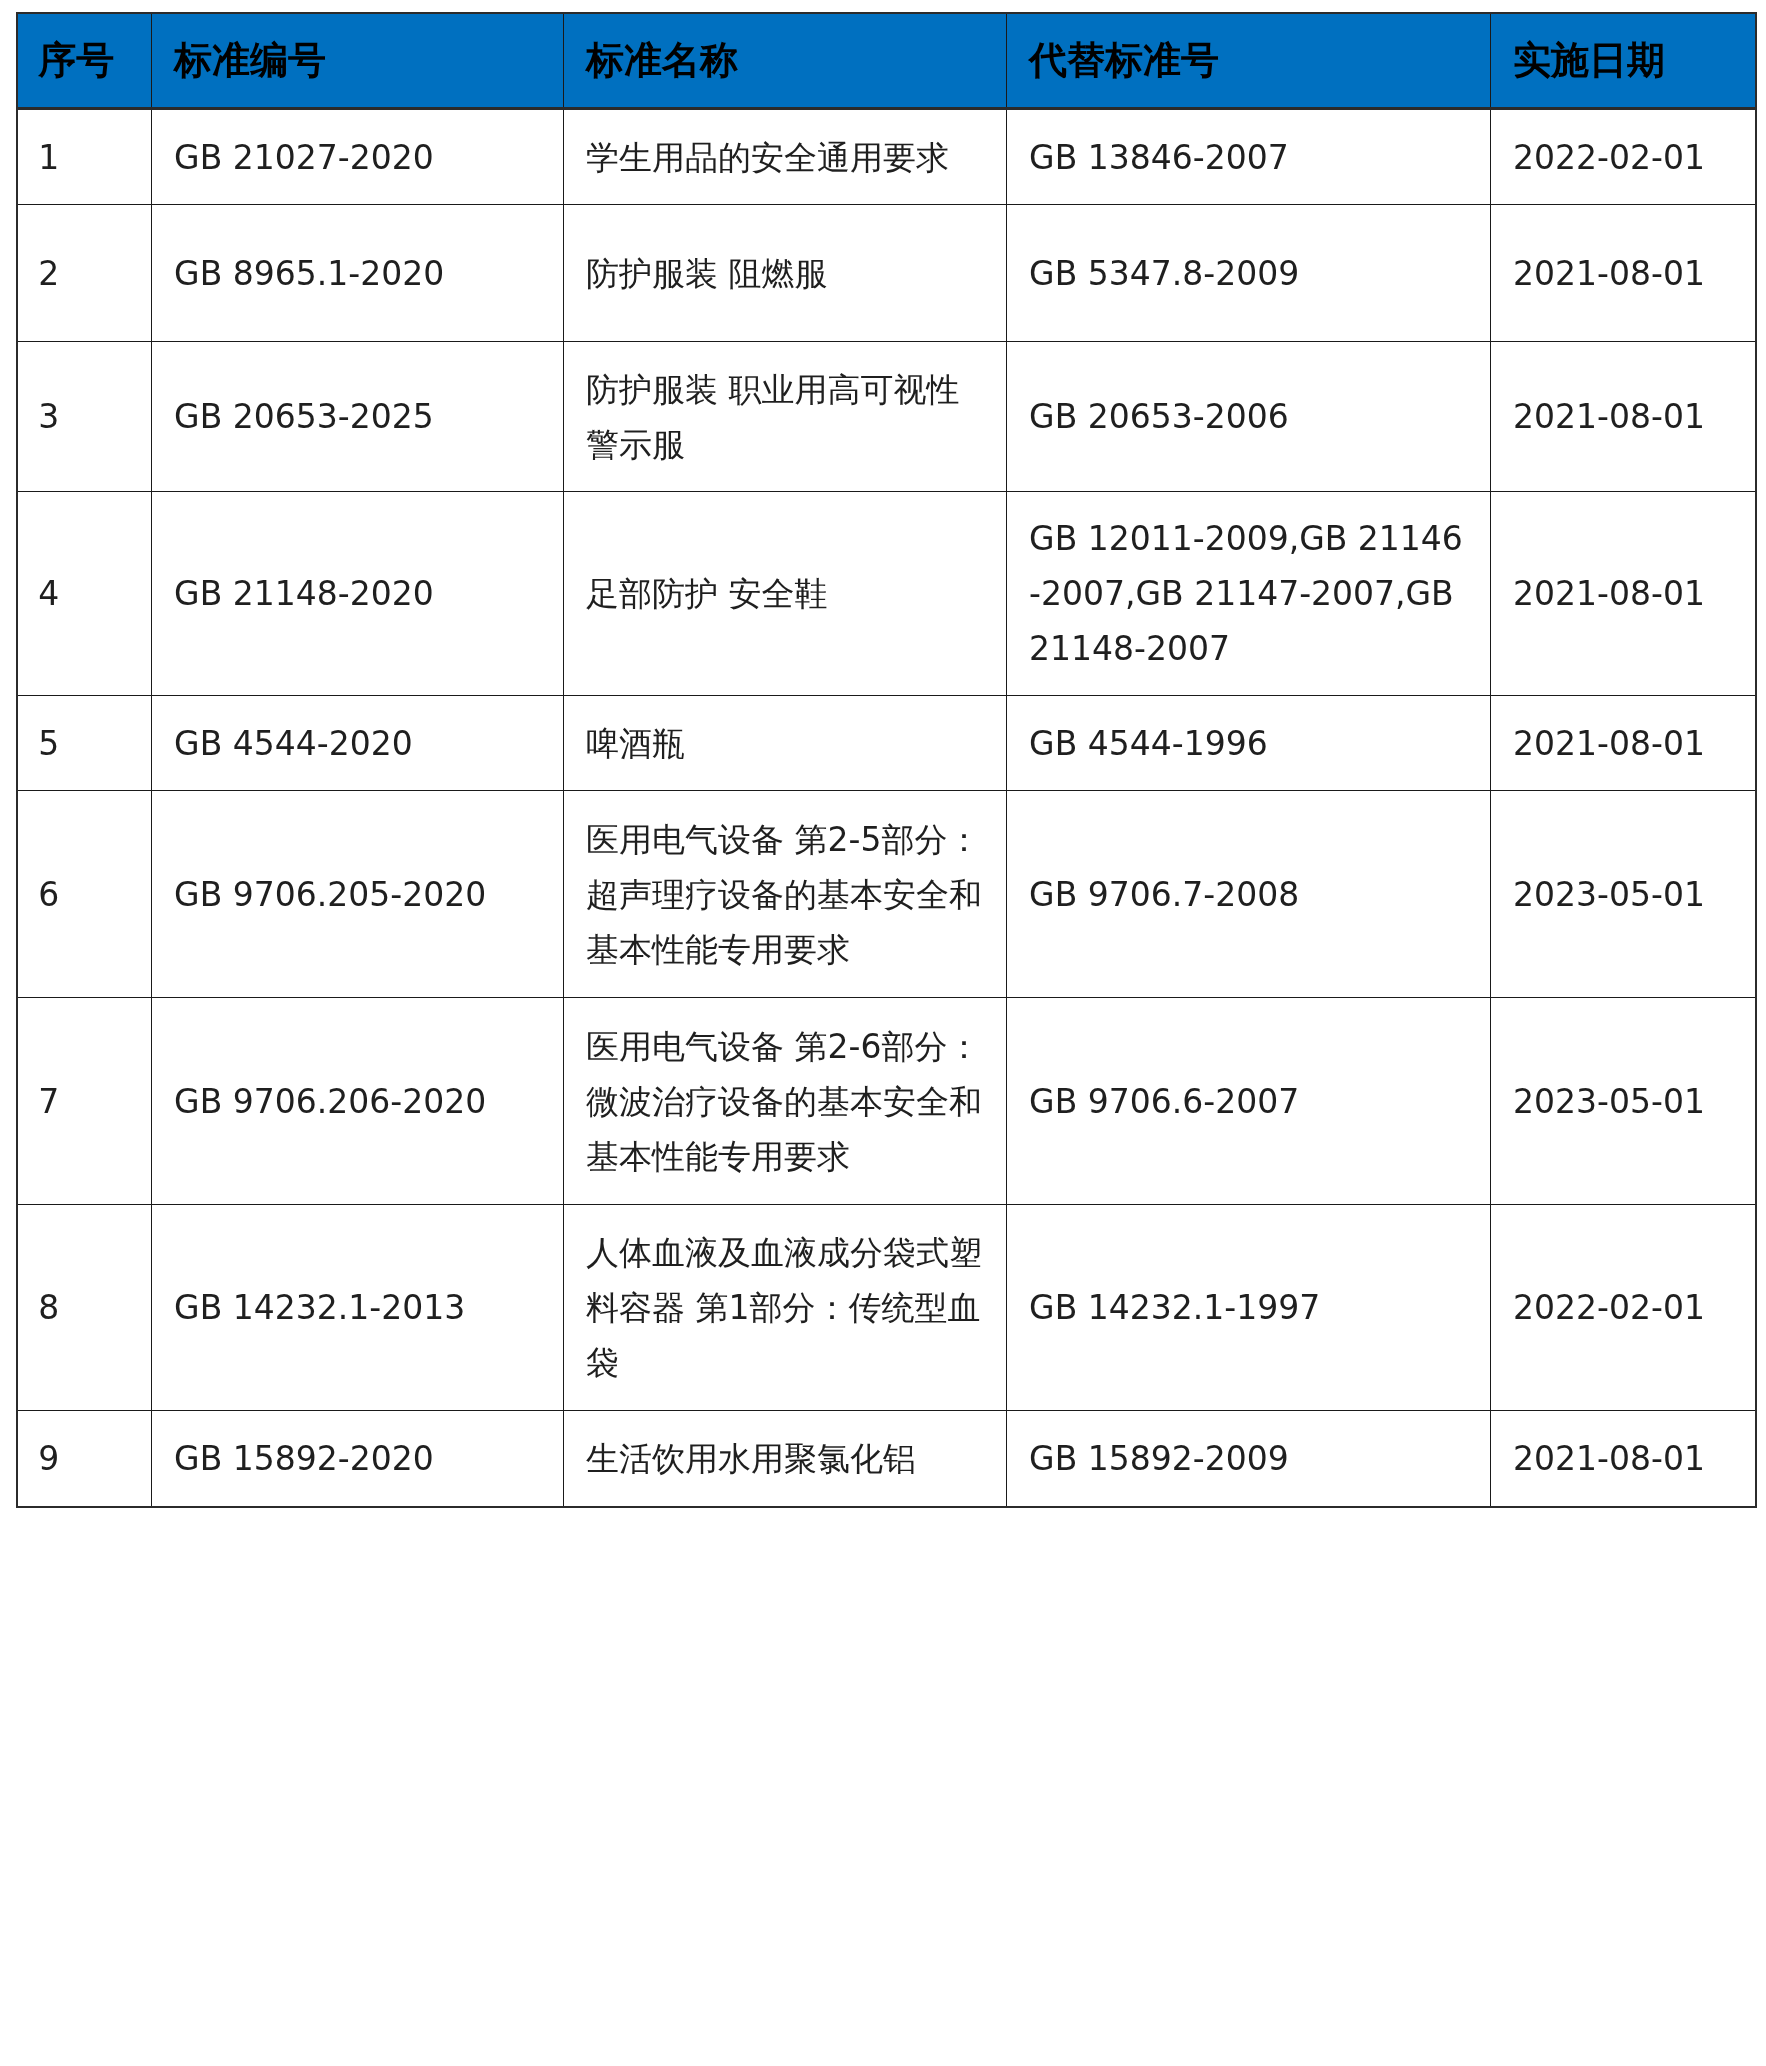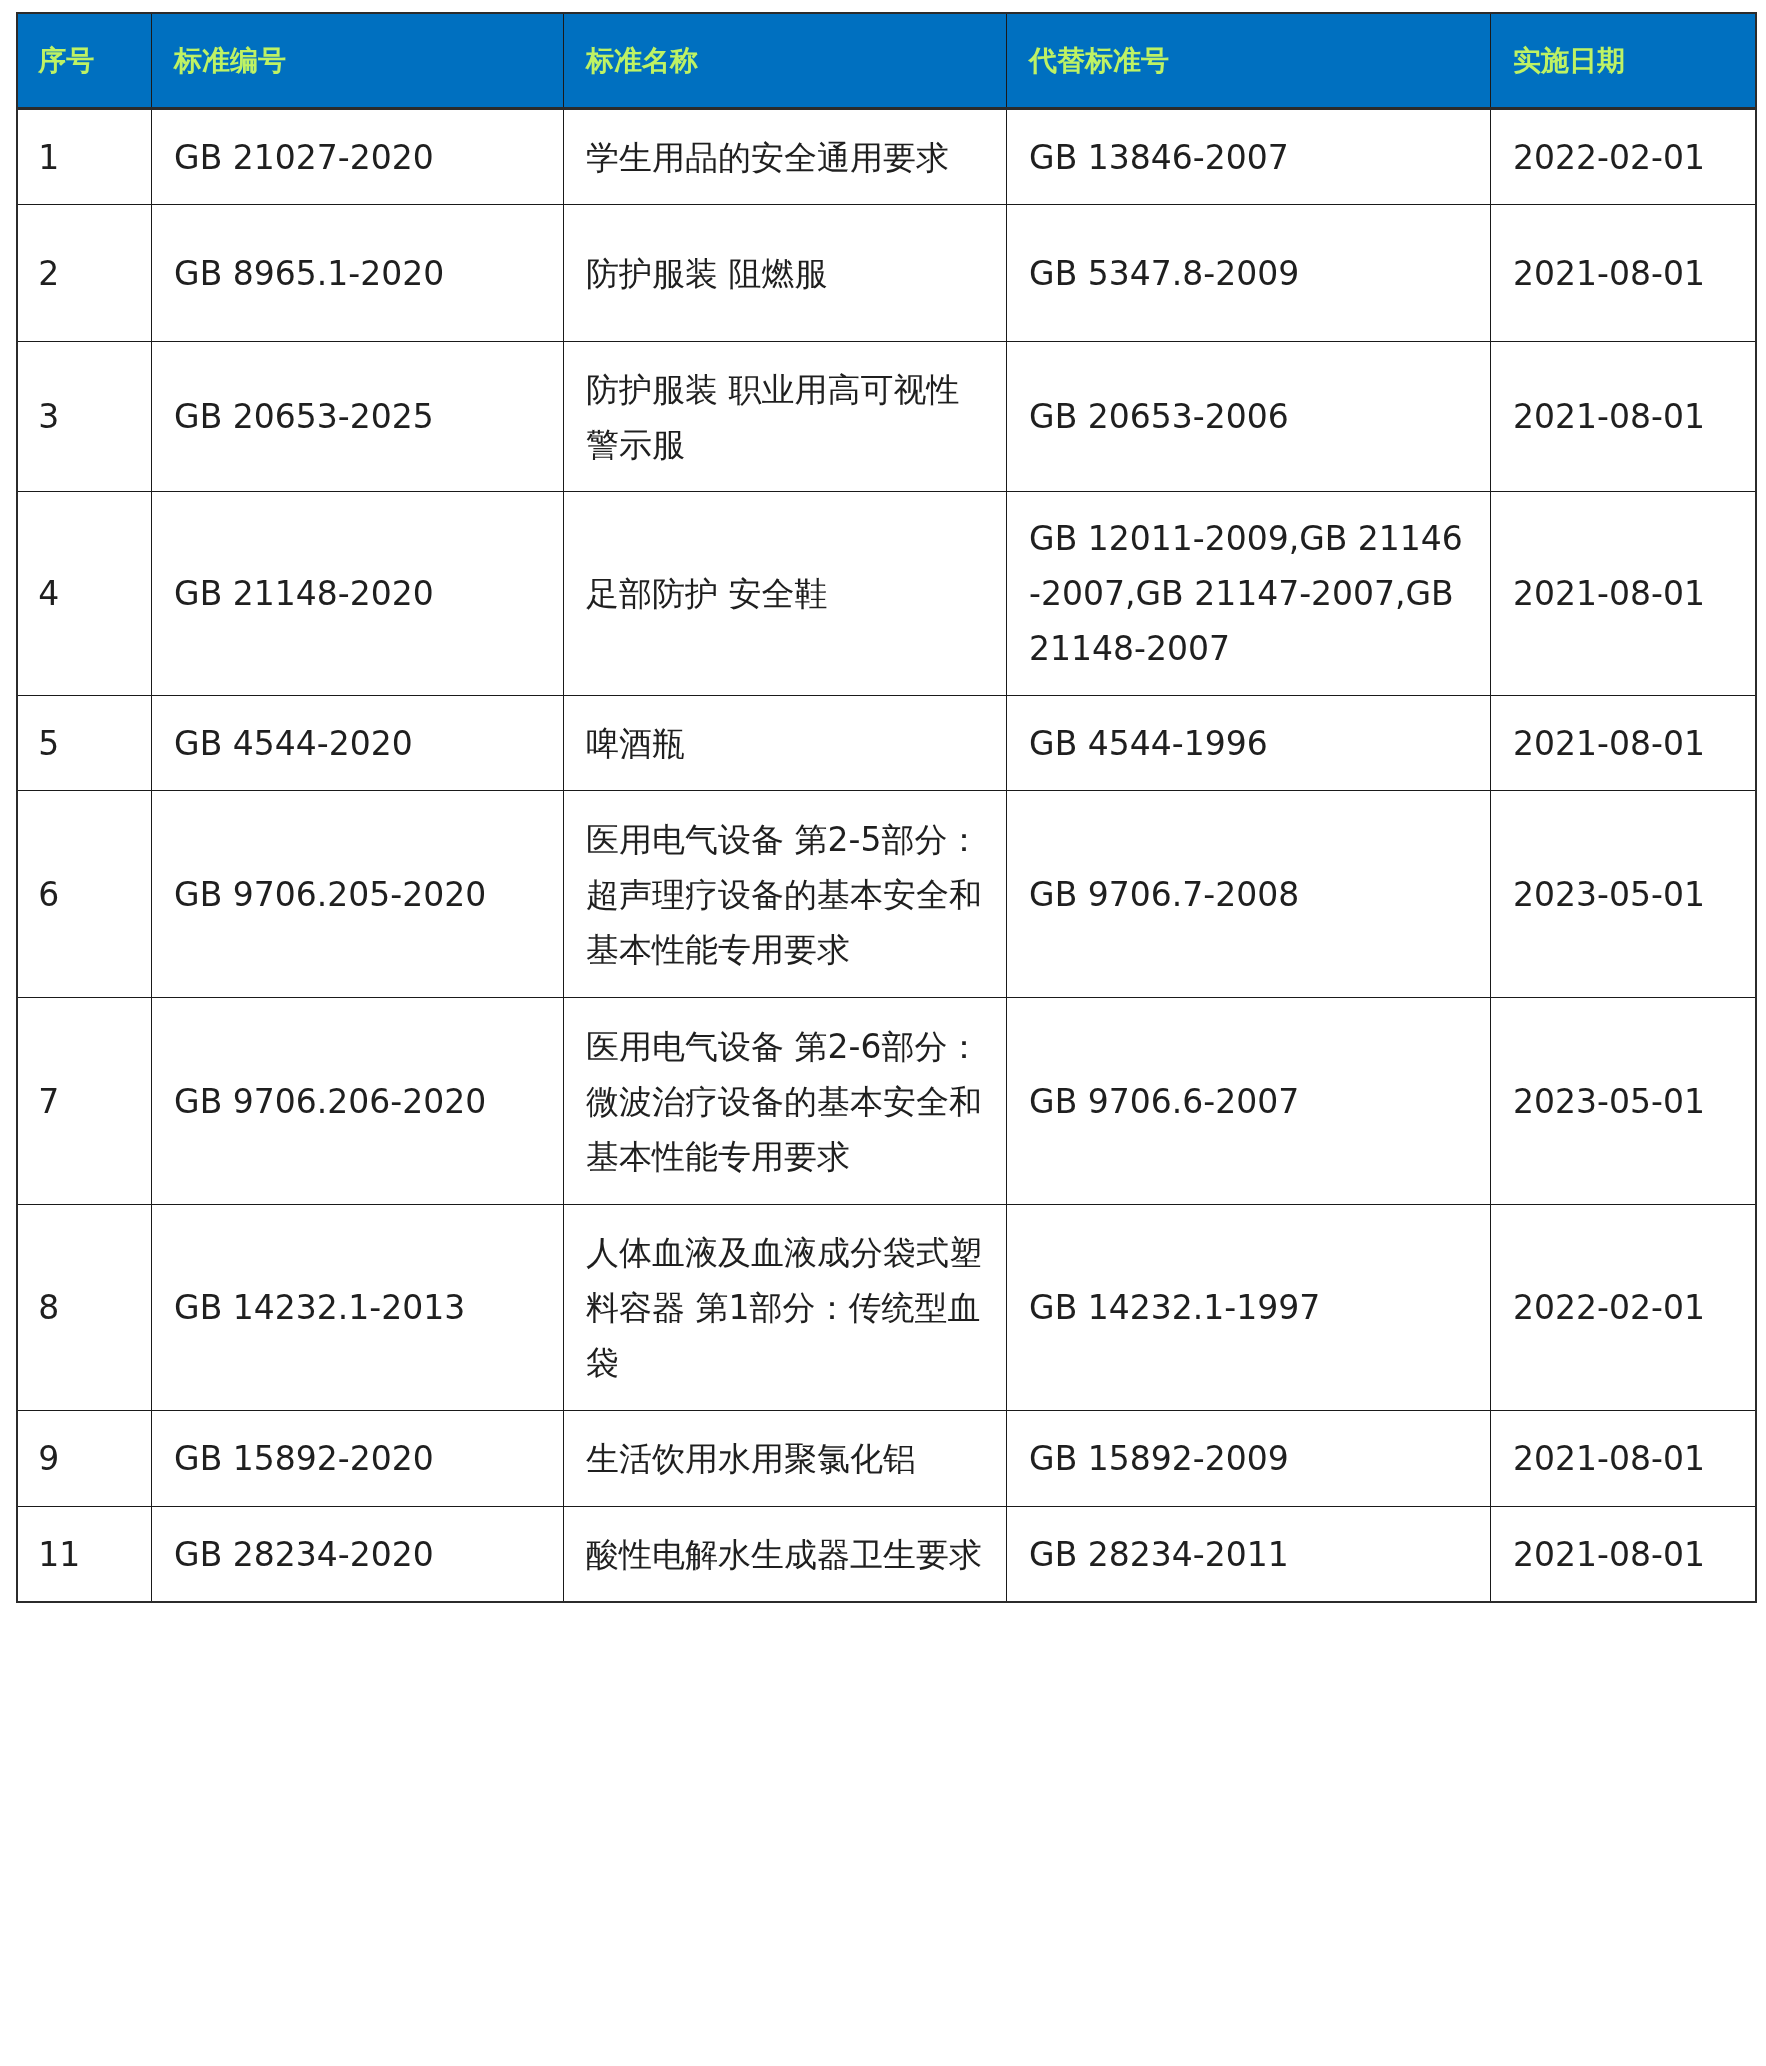--- a/index.html
+++ b/index.html
@@ -12,22 +12,22 @@
   }
   table.std th, table.std td {
     border: 1.7px solid #1a1a1a;
     text-align: left; vertical-align: middle;
     padding: 0 20.3px 0 22.6px;
     font-size: 33px; line-height: 55px; color: #1f1f1f;
     word-break: break-all;
   }
   table.std td:first-child, table.std th:first-child { padding-left: 20.3px; padding-right: 5.6px; }
   table.std thead th {
-    background: #0070c0; color: #bef264; font-weight: bold;
-    height: 93px; font-size: 28px;
+    background: #0070c0; color: #000000; font-weight: bold;
+    height: 93px; font-size: 38px;
     border-bottom: 3.4px solid #2b2b2b;
   }
   table.std tbody td { font-weight: normal; }
   .c-no { width: 134px; }
   .c-code { width: 412px; }
   .c-name { width: 443px; }
   .c-rep { width: 484px; }
   .c-date { width: 266px; }
 </style>
 </head>
@@ -107,22 +107,15 @@
       <td>GB 14232.1-1997</td>
       <td>2022-02-01</td>
     </tr>
     <tr style="height:96px">
       <td>9</td>
       <td>GB 15892-2020</td>
       <td>生活饮用水用聚氯化铝</td>
       <td>GB 15892-2009</td>
       <td>2021-08-01</td>
     </tr>
-    <tr style="height:95px">
-      <td>11</td>
-      <td>GB 28234-2020</td>
-      <td>酸性电解水生成器卫生要求</td>
-      <td>GB 28234-2011</td>
-      <td>2021-08-01</td>
-    </tr>
   </tbody>
 </table>
 
 
 </body></html>

